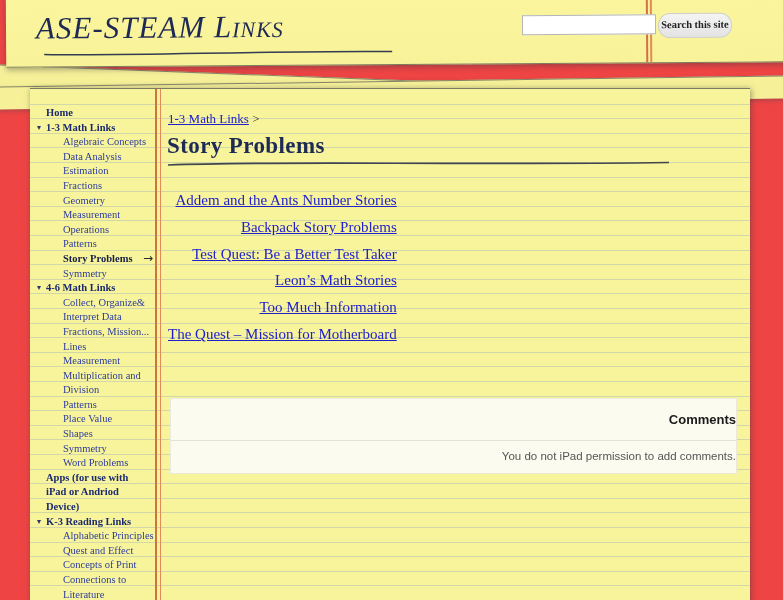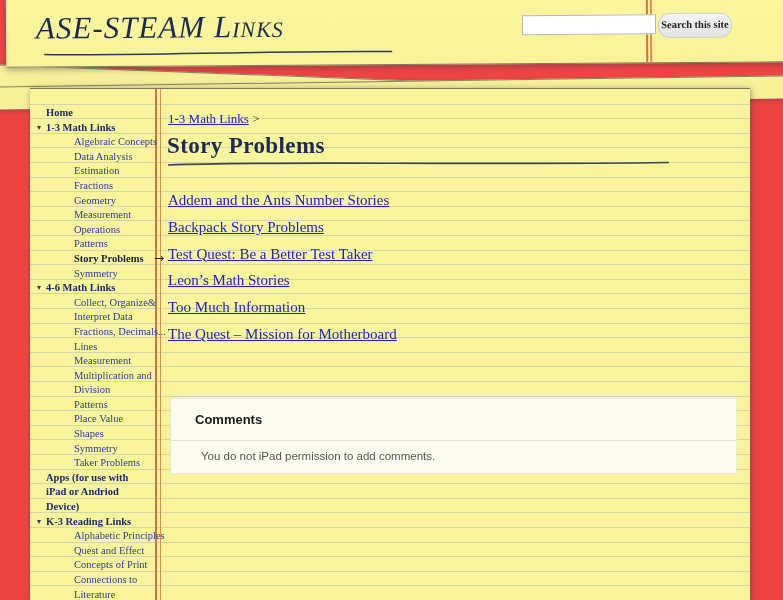--- a/index.html
+++ b/index.html
@@ -39,39 +39,39 @@
       box-shadow:1px 1px 6px rgba(55,55,65,0.5);}
   .margin-line{position:absolute;top:0;bottom:0;width:1.6px;}
   .margin-line.m1{left:125px;background:#cf7244;}
   .margin-line.m2{left:129.5px;background:#e28a58;}
 
   
   .sidebar{position:absolute;left:0;top:17px;width:125px;margin:0;padding:0;list-style:none;
       font-size:10.5px;line-height:14.6px;font-family:"Liberation Serif",serif;}
   .sidebar li{position:relative;cursor:pointer;}
   .sidebar li.top,.sidebar li.section{font-weight:bold;color:#1b2a70;padding-left:16px;width:103px;}
-  .sidebar li.sub{padding-left:44px;width:92px;color:#2c3c9c;}
+  .sidebar li.sub{padding-left:33px;width:92px;color:#2c3c9c;}
   .sidebar li.current{font-weight:bold;color:#141d45;}
   .tri{position:absolute;left:7px;top:0;font-size:8px;color:#27366e;font-family:"DejaVu Sans",sans-serif;}
   .cur-arrow{position:absolute;right:2px;top:-1px;font-size:12px;color:#2a2a2a;
       font-family:"DejaVu Sans",sans-serif;font-weight:normal;}
 
   
   .breadcrumb{position:absolute;left:138px;top:22px;font-size:13px;color:#333;}
   .breadcrumb .bc-link{color:#2121cb;text-decoration:underline;cursor:pointer;}
   .page-title{position:absolute;left:137px;top:44px;font-size:23px;font-weight:bold;
       color:#1d2a55;letter-spacing:0.4px;}
   .title-underline{position:absolute;left:136px;top:70px;}
   .content-links{position:absolute;left:138px;top:98px;margin:0;padding:0;list-style:none;}
-  .content-links li{height:26.8px;line-height:26.8px;white-space:nowrap;}
+  .content-links li{height:26.8px;line-height:26.8px;white-space:nowrap;text-align:right;}
   .content-links .clink{color:#2121cb;text-decoration:underline;font-size:15px;cursor:pointer;}
 
   
   .comments-box{position:absolute;left:140px;top:309px;width:567px;height:76px;box-sizing:border-box;
-      background:#fcfbf0;border:1px solid #ebe9da;}
+      background:#fcfbf0;border:1px solid #ebe9da;text-align:right;}
   .comments-title{margin:13px 0 0 24px;font:bold 13px "Liberation Sans",sans-serif;color:#1a1a1a;}
   .comments-divider{margin-top:13px;border-top:1px solid #e4e2d3;}
   .comments-text{margin:9px 0 0 30px;font:11.5px "Liberation Sans",sans-serif;color:#555;}
 </style>
 </head>
 <body>
 
 <div class="stage">
 
   <div class="strip strip-a"></div>
@@ -100,29 +100,29 @@
       <li class="sub"><span>Estimation</span></li>
       <li class="sub"><span>Fractions</span></li>
       <li class="sub"><span>Geometry</span></li>
       <li class="sub"><span>Measurement</span></li>
       <li class="sub"><span>Operations</span></li>
       <li class="sub"><span>Patterns</span></li>
       <li class="sub current"><span>Story Problems</span><span class="cur-arrow">→</span></li>
       <li class="sub"><span>Symmetry</span></li>
       <li class="section"><span class="tri">▾</span><span>4-6 Math Links</span></li>
       <li class="sub"><span>Collect, Organize&amp; Interpret Data</span></li>
-      <li class="sub"><span>Fractions, Decimals...</span></li>
+      <li class="sub"><span>Fractions, Mission...</span></li>
       <li class="sub"><span>Lines</span></li>
       <li class="sub"><span>Measurement</span></li>
       <li class="sub"><span>Multiplication and Division</span></li>
       <li class="sub"><span>Patterns</span></li>
       <li class="sub"><span>Place Value</span></li>
       <li class="sub"><span>Shapes</span></li>
       <li class="sub"><span>Symmetry</span></li>
-      <li class="sub"><span>Taker Problems</span></li>
+      <li class="sub"><span>Word Problems</span></li>
       <li class="top"><span>Apps (for use with iPad or Andriod Device)</span></li>
       <li class="section"><span class="tri">▾</span><span>K-3 Reading Links</span></li>
       <li class="sub"><span>Alphabetic Principles</span></li>
       <li class="sub"><span>Quest and Effect</span></li>
       <li class="sub"><span>Concepts of Print</span></li>
       <li class="sub"><span>Connections to Literature</span></li>
 
     </ul>
 
     <div class="breadcrumb">

